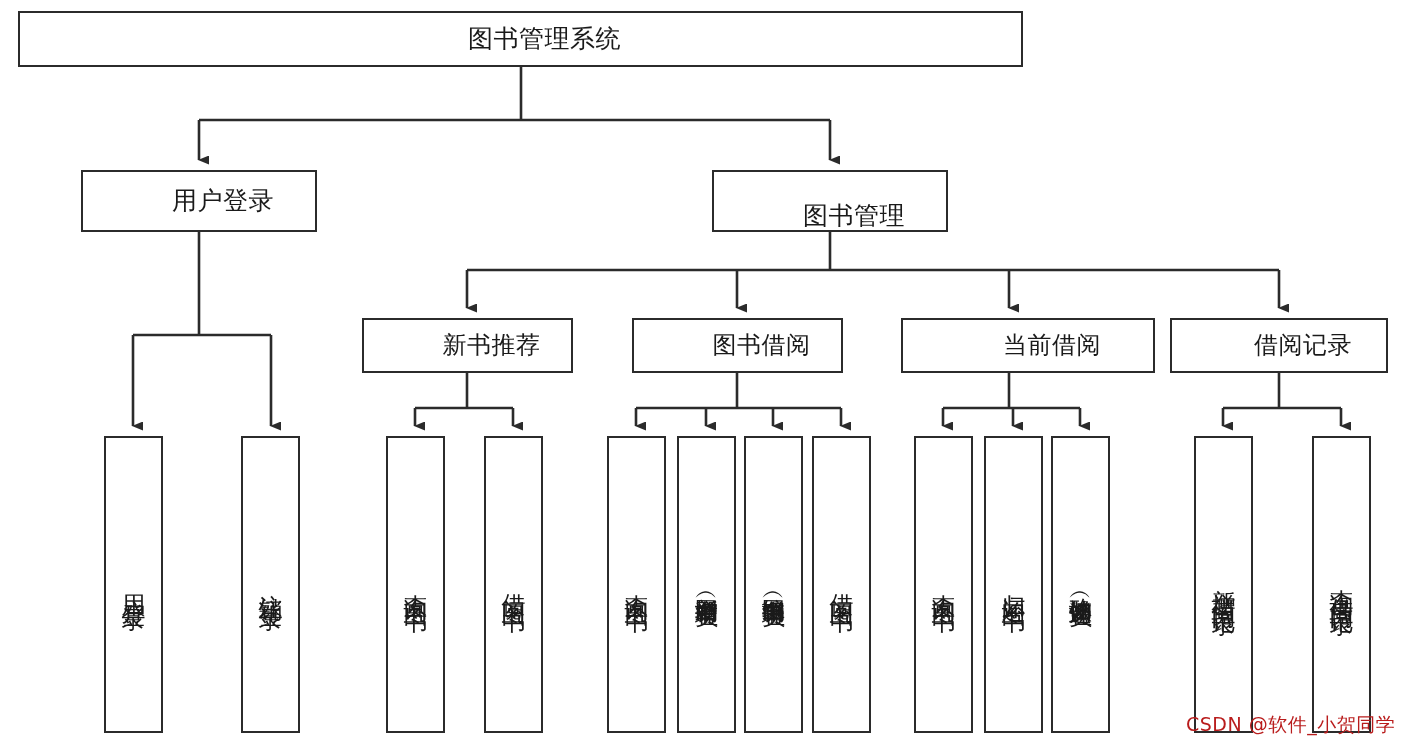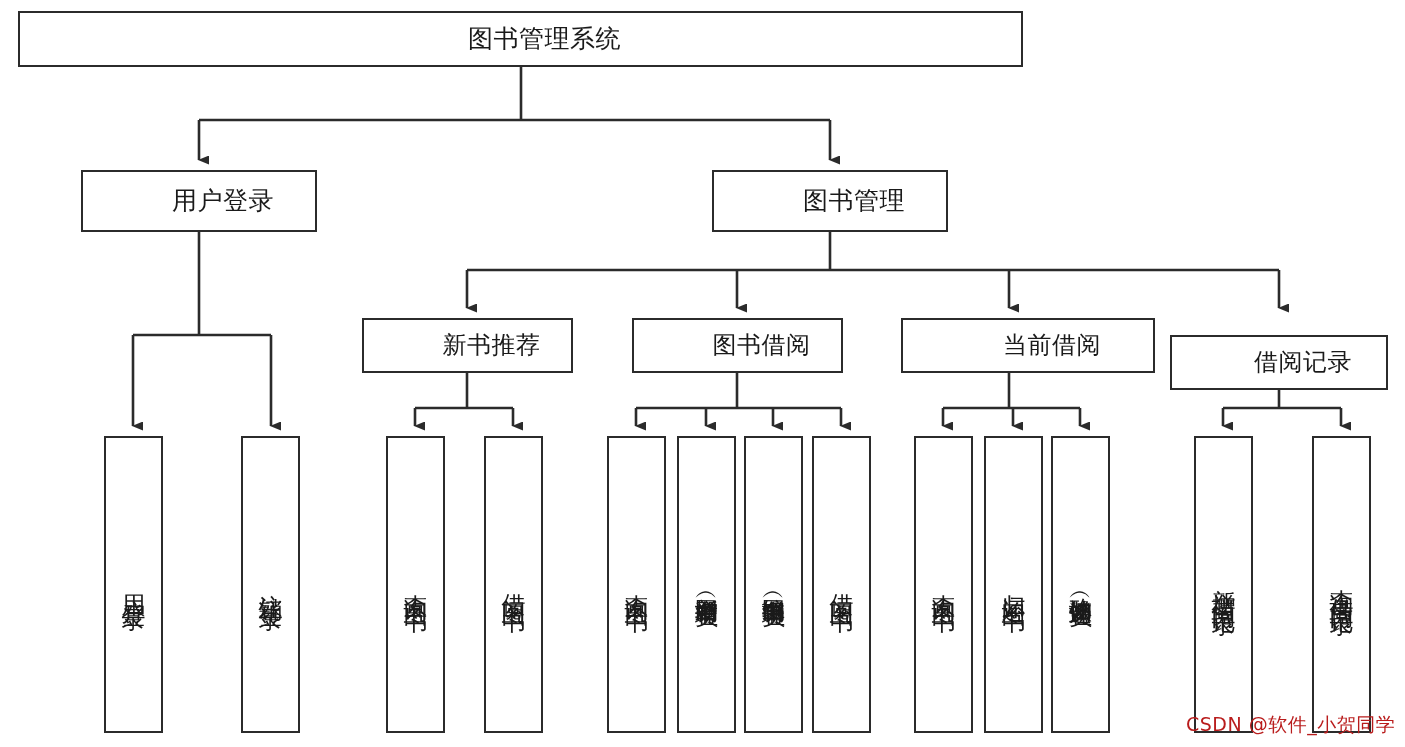--- a/index.html
+++ b/index.html
@@ -132,35 +132,35 @@
   </svg>
 
   <div class="node root" id="node-root" style="left: 18px; top: 11px; width: 1005px; height: 56px;">
     <span class="label">图书管理系统</span>
   </div>
 
   <div id="level2-layer">
       <div class="node level2" style="left: 81px; top: 170px; width: 236px; height: 62px;">
         <span class="label">用户登录</span>
       </div>
-      <div class="node level2" style="left: 712px; top: 170px; width: 236px; height: 62px;">
+      <div class="node level2" style="left: 712px; top: 170px; width: 236px; height: 62px; align-items: flex-end;">
         <span class="label">图书管理</span>
       </div>
     </div>
   <div id="level3-layer">
       <div class="node level3" style="left: 362px; top: 318px; width: 211px; height: 55px;">
         <span class="label">新书推荐</span>
       </div>
       <div class="node level3" style="left: 632px; top: 318px; width: 211px; height: 55px;">
         <span class="label">图书借阅</span>
       </div>
       <div class="node level3" style="left: 901px; top: 318px; width: 254px; height: 55px;">
         <span class="label">当前借阅</span>
       </div>
-      <div class="node level3" style="left: 1170px; top: 318px; width: 218px; height: 55px; margin-top: 17px;">
+      <div class="node level3" style="left: 1170px; top: 318px; width: 218px; height: 55px;">
         <span class="label">借阅记录</span>
       </div>
     </div>
   <div id="leaf-layer">
       <div class="node leaf" style="left: 104px; top: 436px; width: 59px; height: 297px;">
         <span class="label">用户登录</span>
       </div>
       <div class="node leaf" style="left: 241px; top: 436px; width: 59px; height: 297px;">
         <span class="label">注销登录</span>
       </div>

